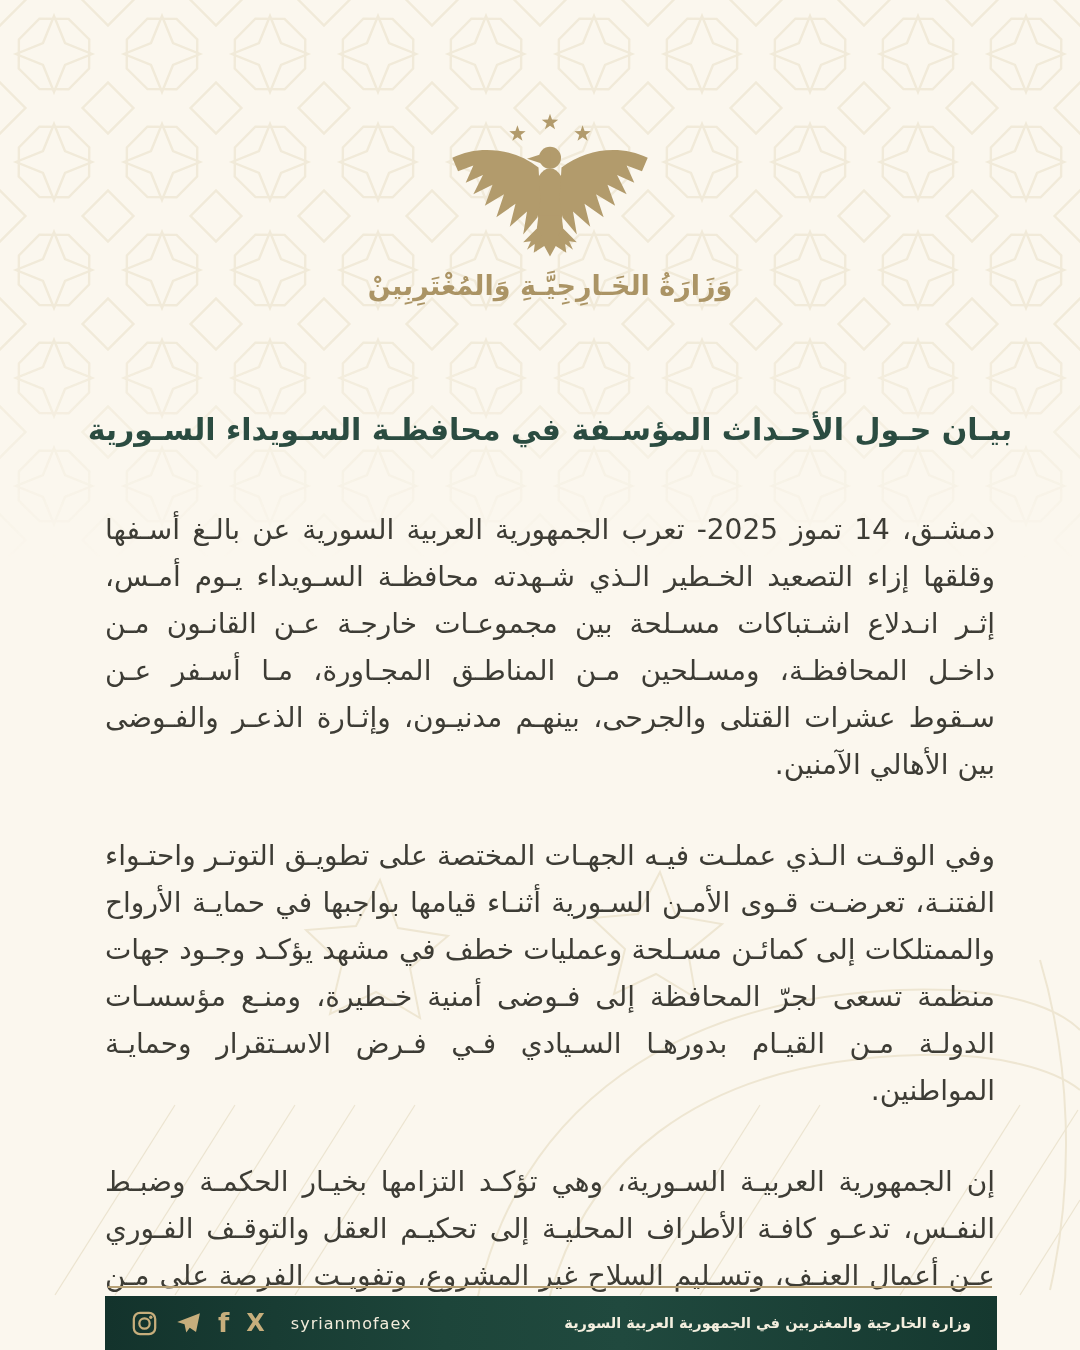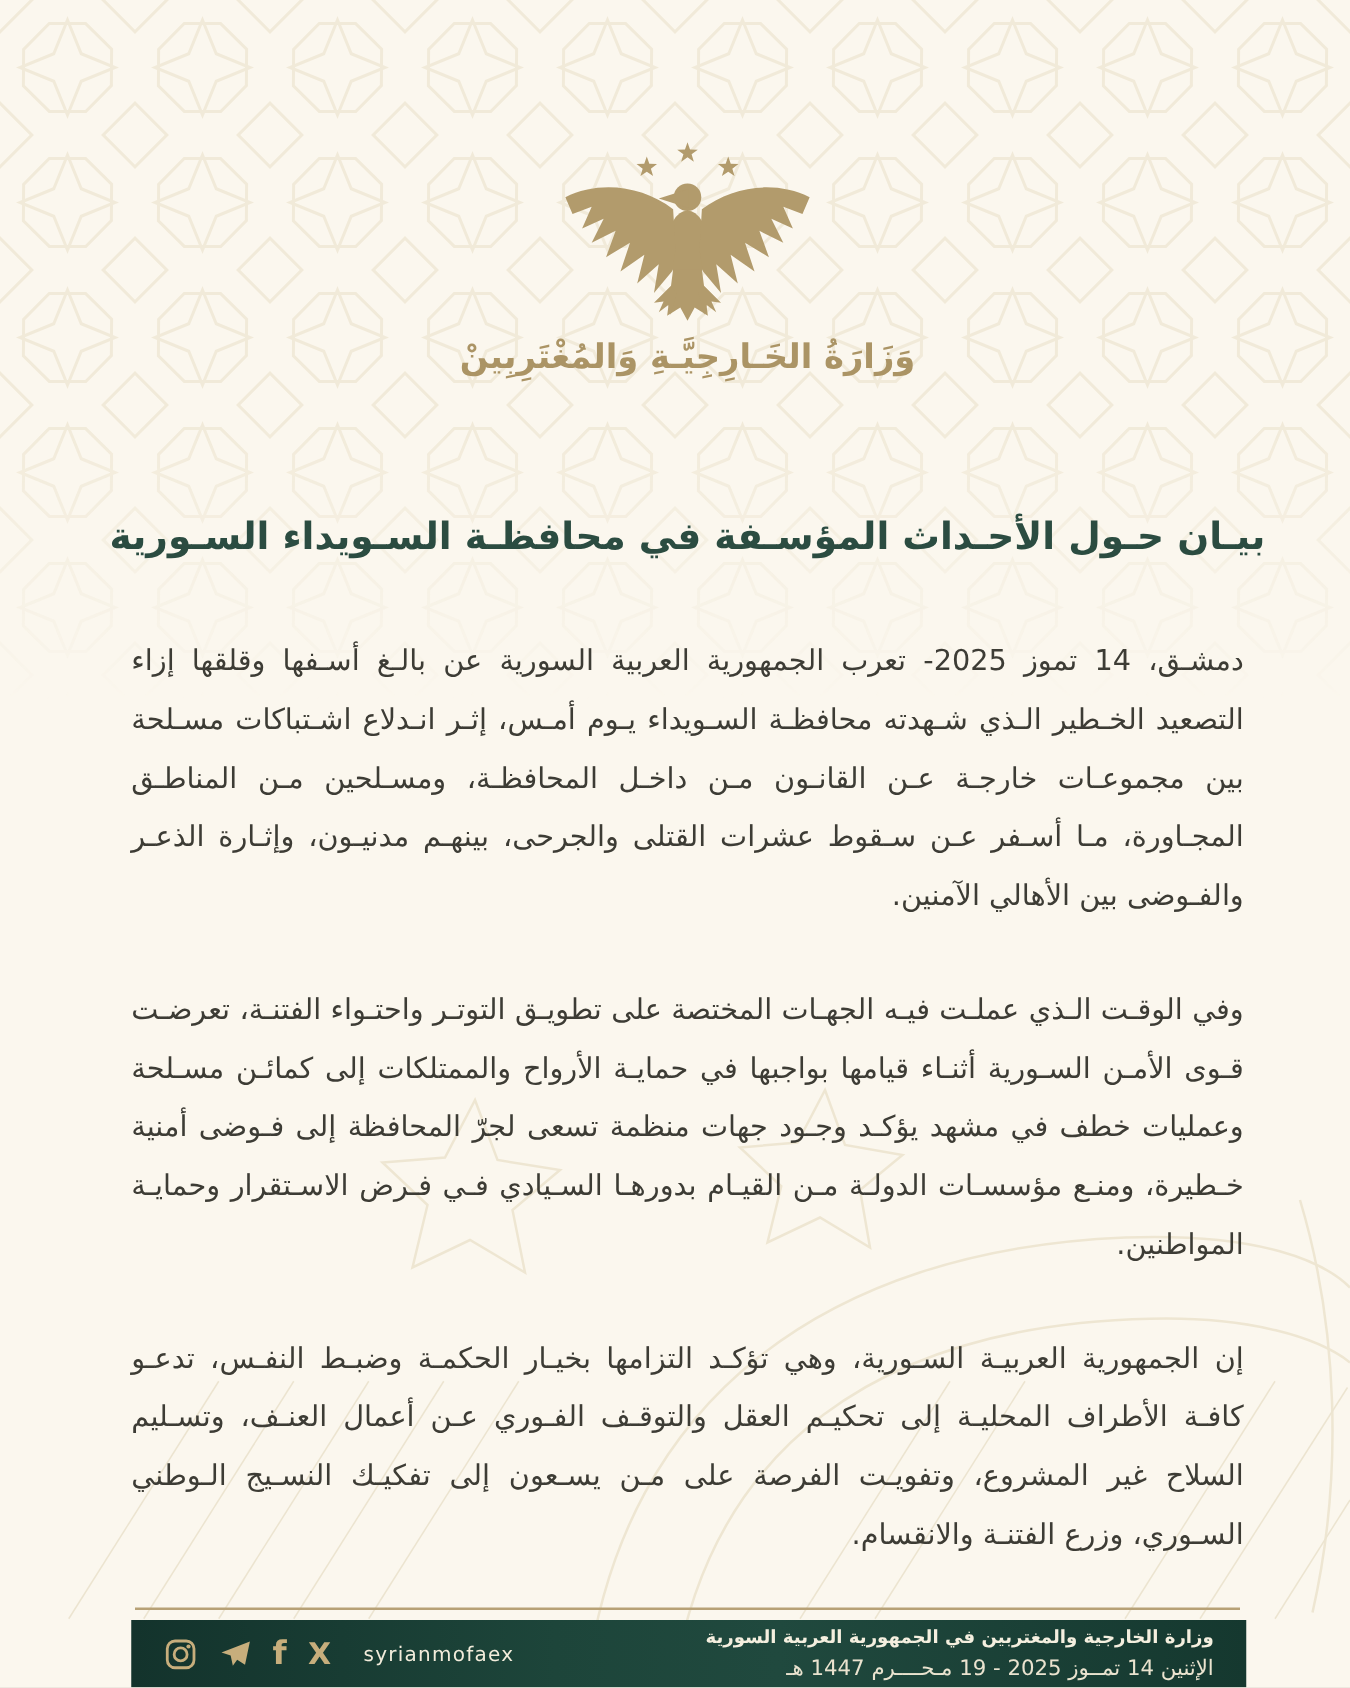--- a/index.html
+++ b/index.html
@@ -10,21 +10,21 @@
   
   .header{position:absolute;top:108px;left:0;width:100%;text-align:center;}
   .emblem-svg{display:block;margin:0 auto;}
   .calligraphy{margin-top:2px;font-size:27px;font-weight:bold;color:#ab9465;direction:rtl;letter-spacing:1px;}
   .caption-en{margin-top:6px;font-size:10.5px;letter-spacing:2.2px;color:#b09a6b;font-weight:normal;}
 
   
   .title{position:absolute;top:392px;left:40px;right:40px;text-align:center;direction:rtl;
          font-size:30px;font-weight:bold;color:#2b4c41;white-space:nowrap;}
   .body-text{position:absolute;top:506px;left:105px;right:105px;direction:rtl;color:#3d3c35;}
-  .body-text p{margin:0 0 44px 0;font-size:23px;line-height:47px;text-align:justify;}
+  .body-text p{margin:0 0 44px 0;font-size:28px;line-height:47px;text-align:justify;}
 
   
   .footer-rule{position:absolute;top:1286px;left:108px;right:108px;height:2px;background:#b7a176;}
   .footer-bar{position:absolute;top:1296px;left:105px;right:103px;bottom:0;
       background:linear-gradient(90deg,#13332c 0%,#1d453a 38%,#20493e 58%,#15382f 100%);
       display:flex;align-items:center;justify-content:space-between;padding:0 26px;box-sizing:border-box;}
   .social{display:flex;align-items:center;gap:17px;}
   .social .glyph{color:#c7ae7c;font-weight:bold;font-size:24px;line-height:1;}
   .handle{margin-left:26px;margin-right:8px;color:#f2ecdb;font-size:16px;letter-spacing:1px;}
   .footer-right{direction:rtl;text-align:right;color:#f2ecdb;}
@@ -130,17 +130,16 @@
         <svg width="26" height="26" viewBox="0 0 24 24">
           <path d="M23 3 L2 11 L8.8 13.2 L10.4 20.8 L13.6 16.4 L19.4 20.2 Z" fill="#c7ae7c"></path>
         </svg>
         <span class="glyph" style="font-size:26px;">f</span>
         <span class="glyph">X</span>
       </div>
       <span class="handle">syrianmofaex</span>
     </div>
     <div class="footer-right">
       <div class="org">وزارة الخارجية والمغتربين في الجمهورية العربية السورية</div>
-      <div class="date">الإثنين 14 تمــوز 2025 - 19 مـحــــرم 1447 هـ</div>
     </div>
   </div>
 
 </div>
 
 </body></html>

